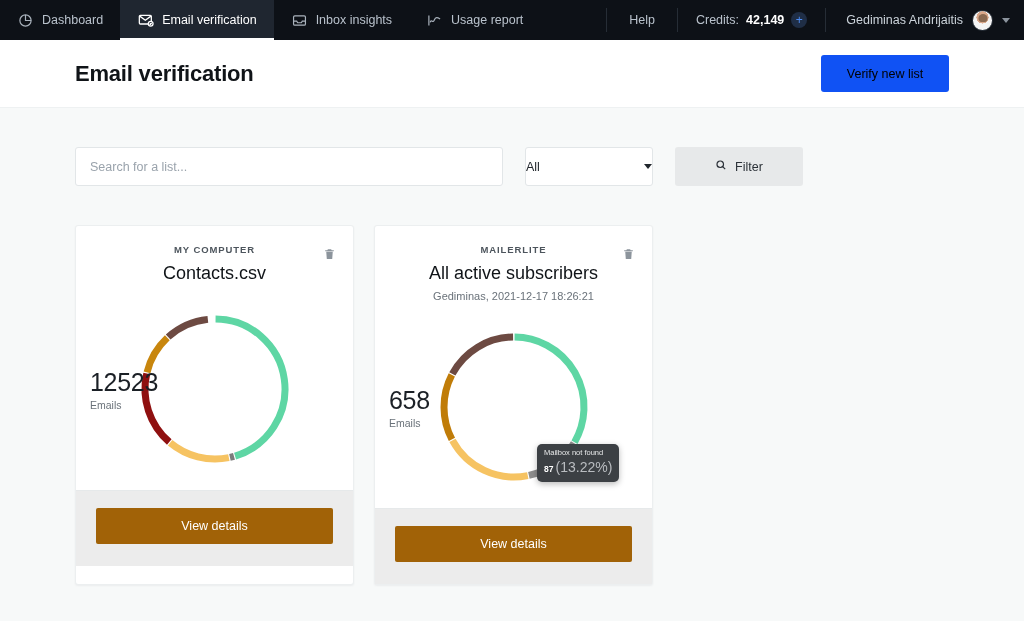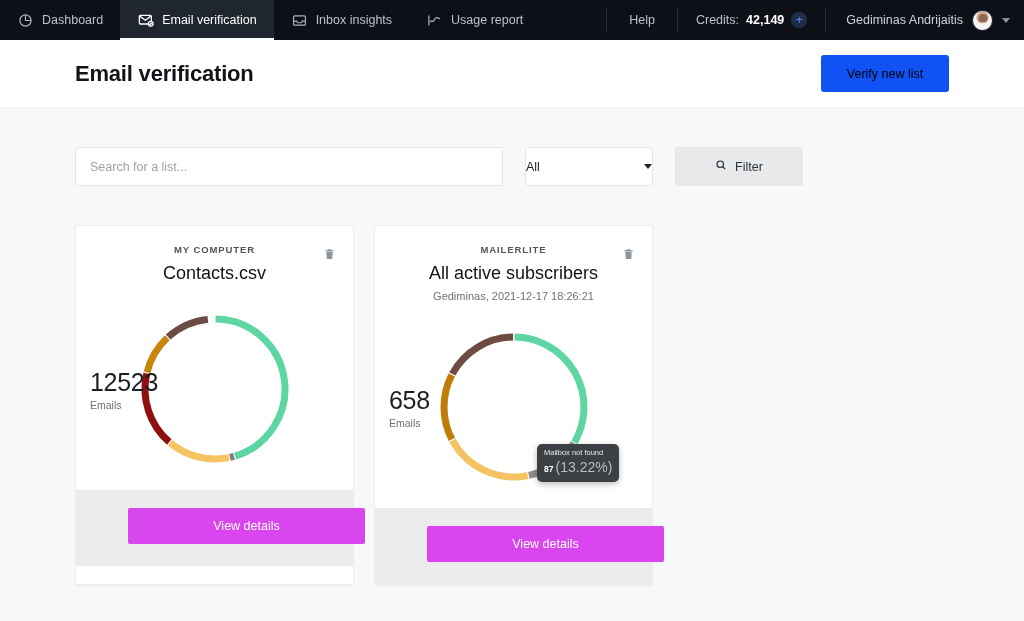--- a/index.html
+++ b/index.html
@@ -183,22 +183,22 @@
   .tooltip .t-val { font-weight: 700; color: #ffffff; font-size: 8.5px; }
   .tooltip .t-pct { color: #b9bcc0; font-size: 14px; }
 
   .card-footer {
     background: #ececec;
     padding: 17px 20px 22px;
     border-top: 1px solid #e6e9ea;
   }
   .btn-dark {
     width: 100%; height: 36px;
-    background: #d946ef; color: #fff; border: none; border-radius: 2px;
-    font-size: 12.5px; font-family: inherit; cursor: pointer; margin-left: 32px;
+    background: #a16207; color: #fff; border: none; border-radius: 2px;
+    font-size: 12.5px; font-family: inherit; cursor: pointer;
   }
 </style>
 </head>
 <body>
 
 <div class="navbar">
   <div class="nav-left">
 
     <div class="nav-item">
       <span class="nav-icon">

